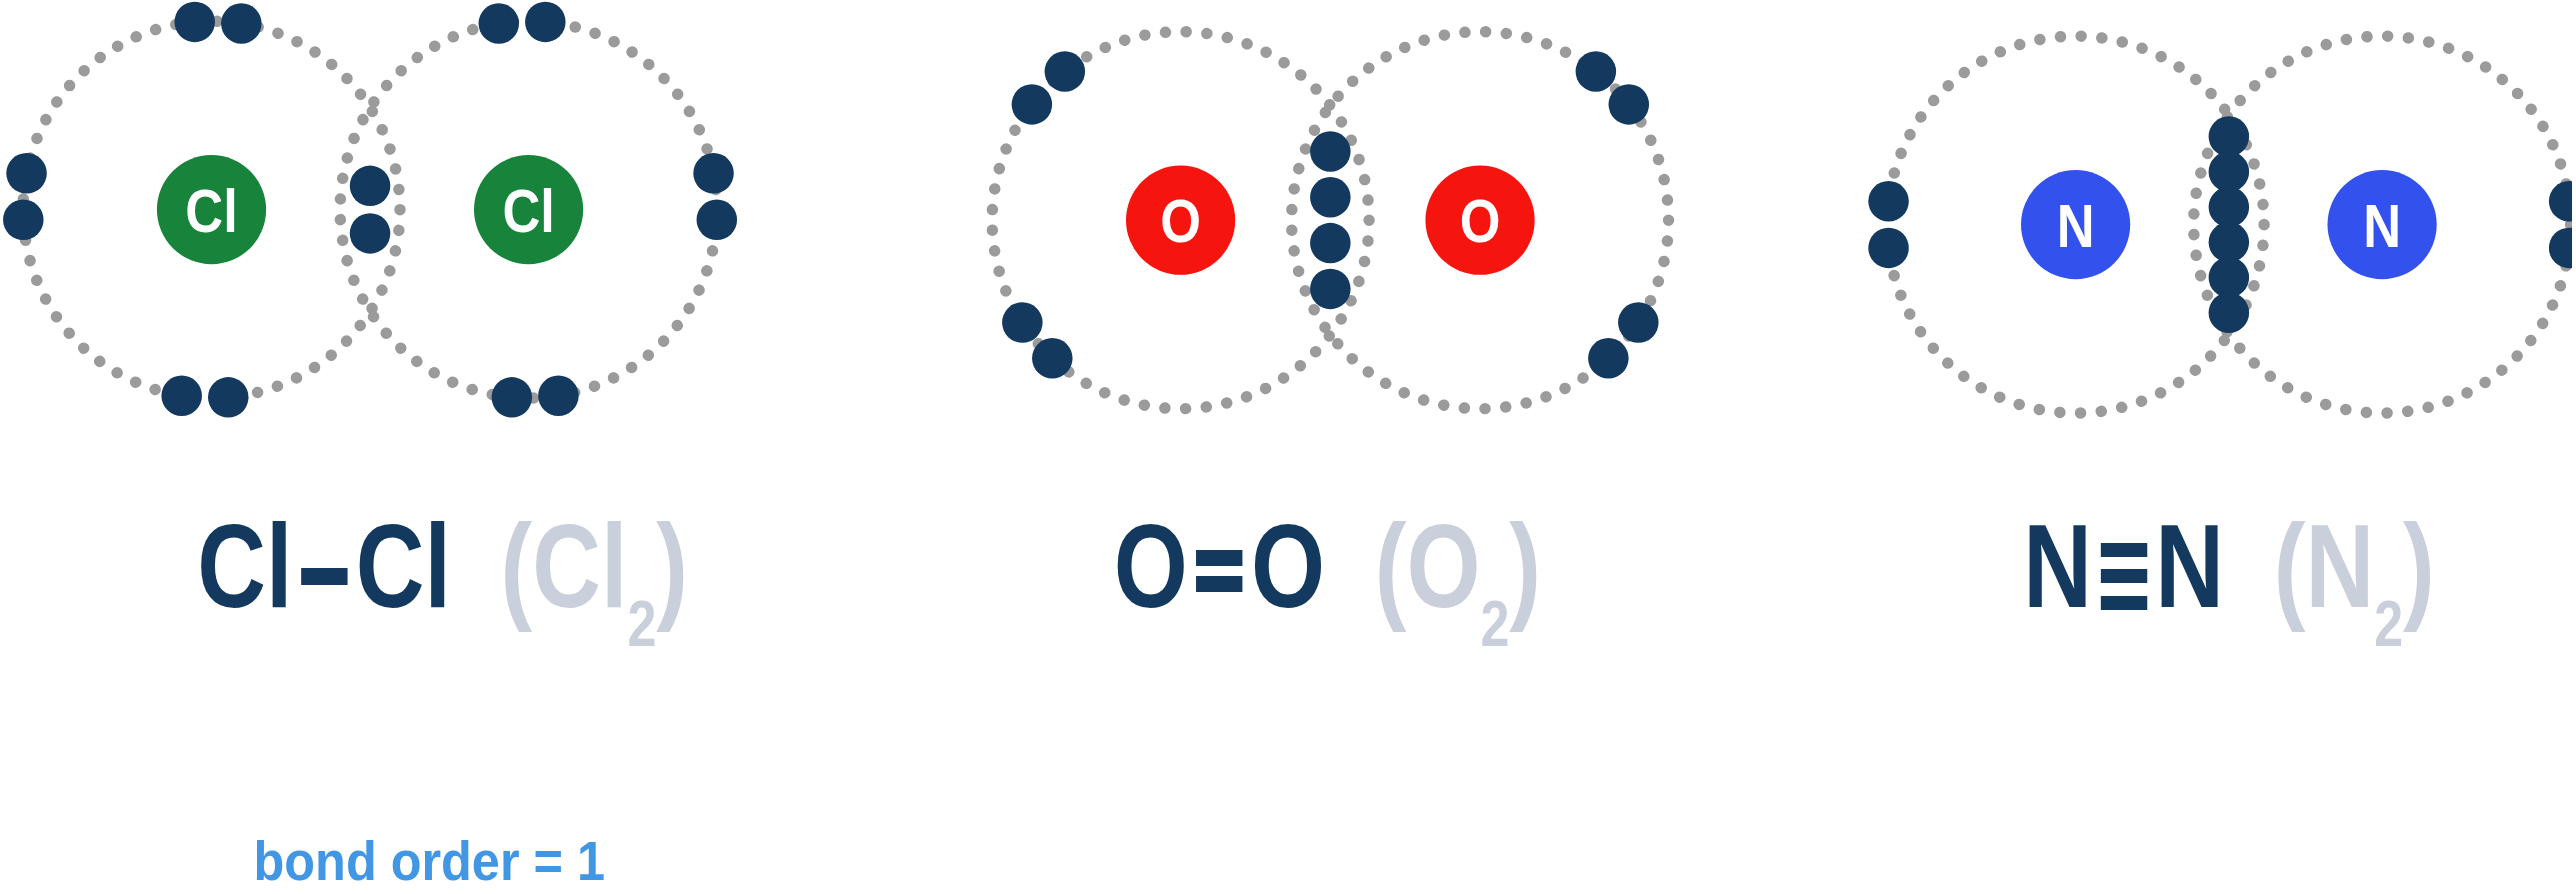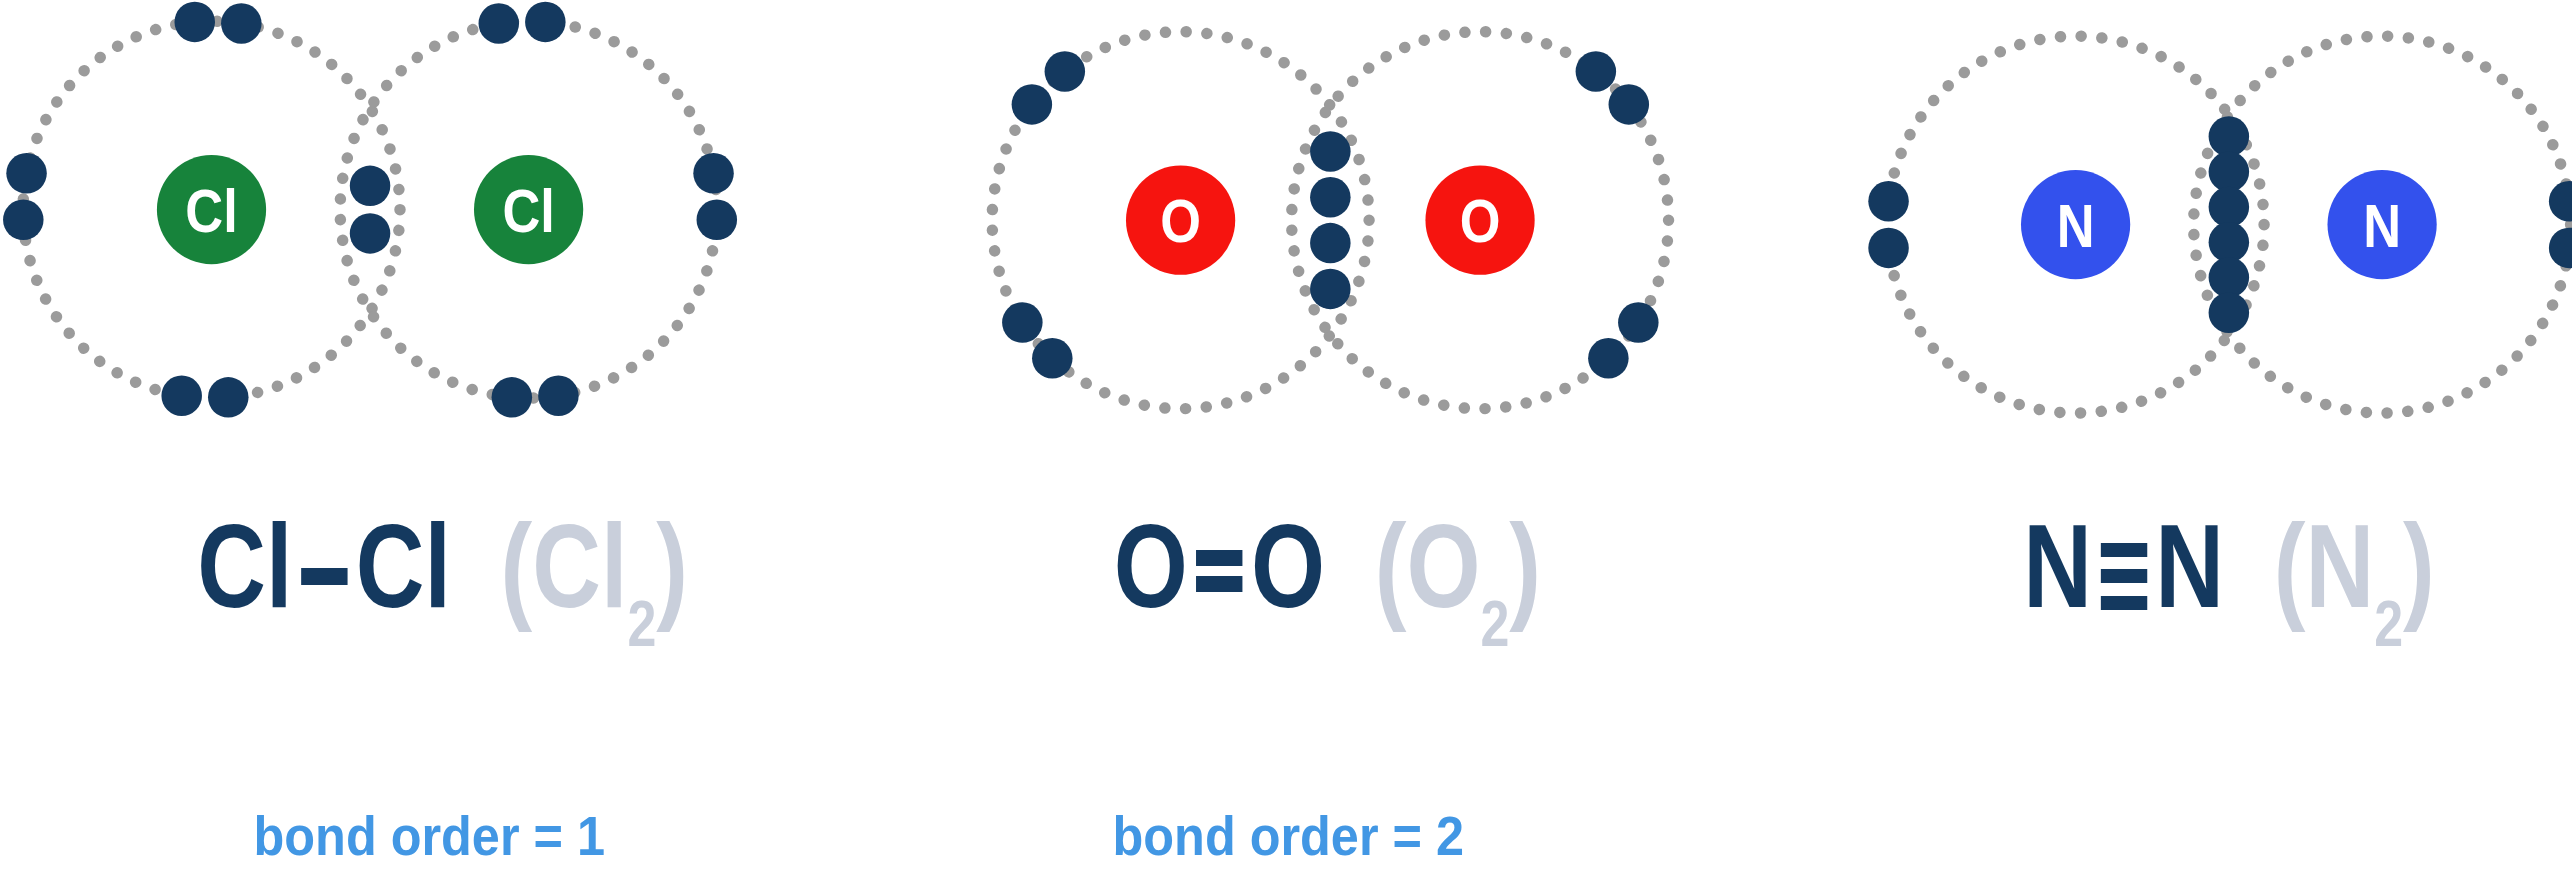--- a/index.html
+++ b/index.html
@@ -13,21 +13,21 @@
   .lw-atom{position:relative;display:inline-block;font-size:119px;font-weight:700;
            color:var(--lewis);line-height:1;}
   .lw-letter{position:relative;display:inline-block;line-height:1;}
   .lw-bond{position:relative;display:inline-block;width:58px;height:119px;margin:0 10.6px;}
   .lw-bond .bar{position:absolute;left:0;width:100%;background:var(--lewis);}
   .lw-formula{margin-left:30px;color:var(--formula);font-size:119px;font-weight:700;
               line-height:1;white-space:nowrap;}
   .lw-formula .fp{font-weight:600;}
   .lw-formula .fsub{font-size:65px;vertical-align:-39px;}
   .bond-order{position:absolute;left:0;right:0;top:808px;height:86px;
-              display:flex;justify-content:center;align-items:flex-start;
+              display:flex;justify-content:center;align-items:flex-end;
               color:var(--bondtxt);font-size:56px;font-weight:700;}
   .bond-order>span{display:inline-block;transform:scaleX(0.9);padding-bottom:5.3px;line-height:1;}
 </style>
 </head>
 <body>
 
 <div class="stage" style="--lewis: #14395f; --formula: #c9cfdb; --bondtxt: #4297e4; background: rgb(255, 255, 255);">
 
   <section class="panel" style="left:0">
     <svg class="bohr" width="859" height="458" viewBox="0 0 975 520">
@@ -92,23 +92,20 @@
         <div class="lewis-scale" style="transform: translateX(26.4px) scaleX(0.8);">
           <span class="lw-atom" data-side="left" style="margin-left: 32px;"><span class="lw-letter">O</span></span>
           <span class="lw-bond">
             <i class="bar" style="top: 44px; height: 16px;"></i>
             <i class="bar" style="top: 70px; height: 16px;"></i>
           </span>
           <span class="lw-atom" data-side="right" style="margin-right: 32px;"><span class="lw-letter">O</span></span>
           <span class="lw-formula"><span class="fp">(</span><span class="fsym">O</span><span class="fsub">2</span><span class="fp">)</span></span>
         </div>
       </div>
-    <div class="bond-order">
-      <span>bond order = 2</span>
-    </div>
   </section>
 
   <section class="panel" style="left:1717px">
     <svg class="bohr" width="859" height="458" viewBox="0 0 975 520">
         <circle cx="407" cy="255" r="214" fill="none" stroke="#9b9b9b" stroke-width="13" stroke-linecap="round" stroke-dasharray="0.1 23.49"></circle>
         <circle cx="755" cy="255" r="214" fill="none" stroke="#9b9b9b" stroke-width="13" stroke-linecap="round" stroke-dasharray="0.1 23.49"></circle>
         <circle cx="194.64096529250543" cy="228.5492839775345" r="23" fill="#14395f"></circle>
         <circle cx="194.6409652925054" cy="281.45071602246526" r="23" fill="#14395f"></circle>
         <circle cx="967.3590347074946" cy="281.45071602246543" r="23" fill="#14395f"></circle>
         <circle cx="967.3590347074946" cy="228.54928397753457" r="23" fill="#14395f"></circle>

